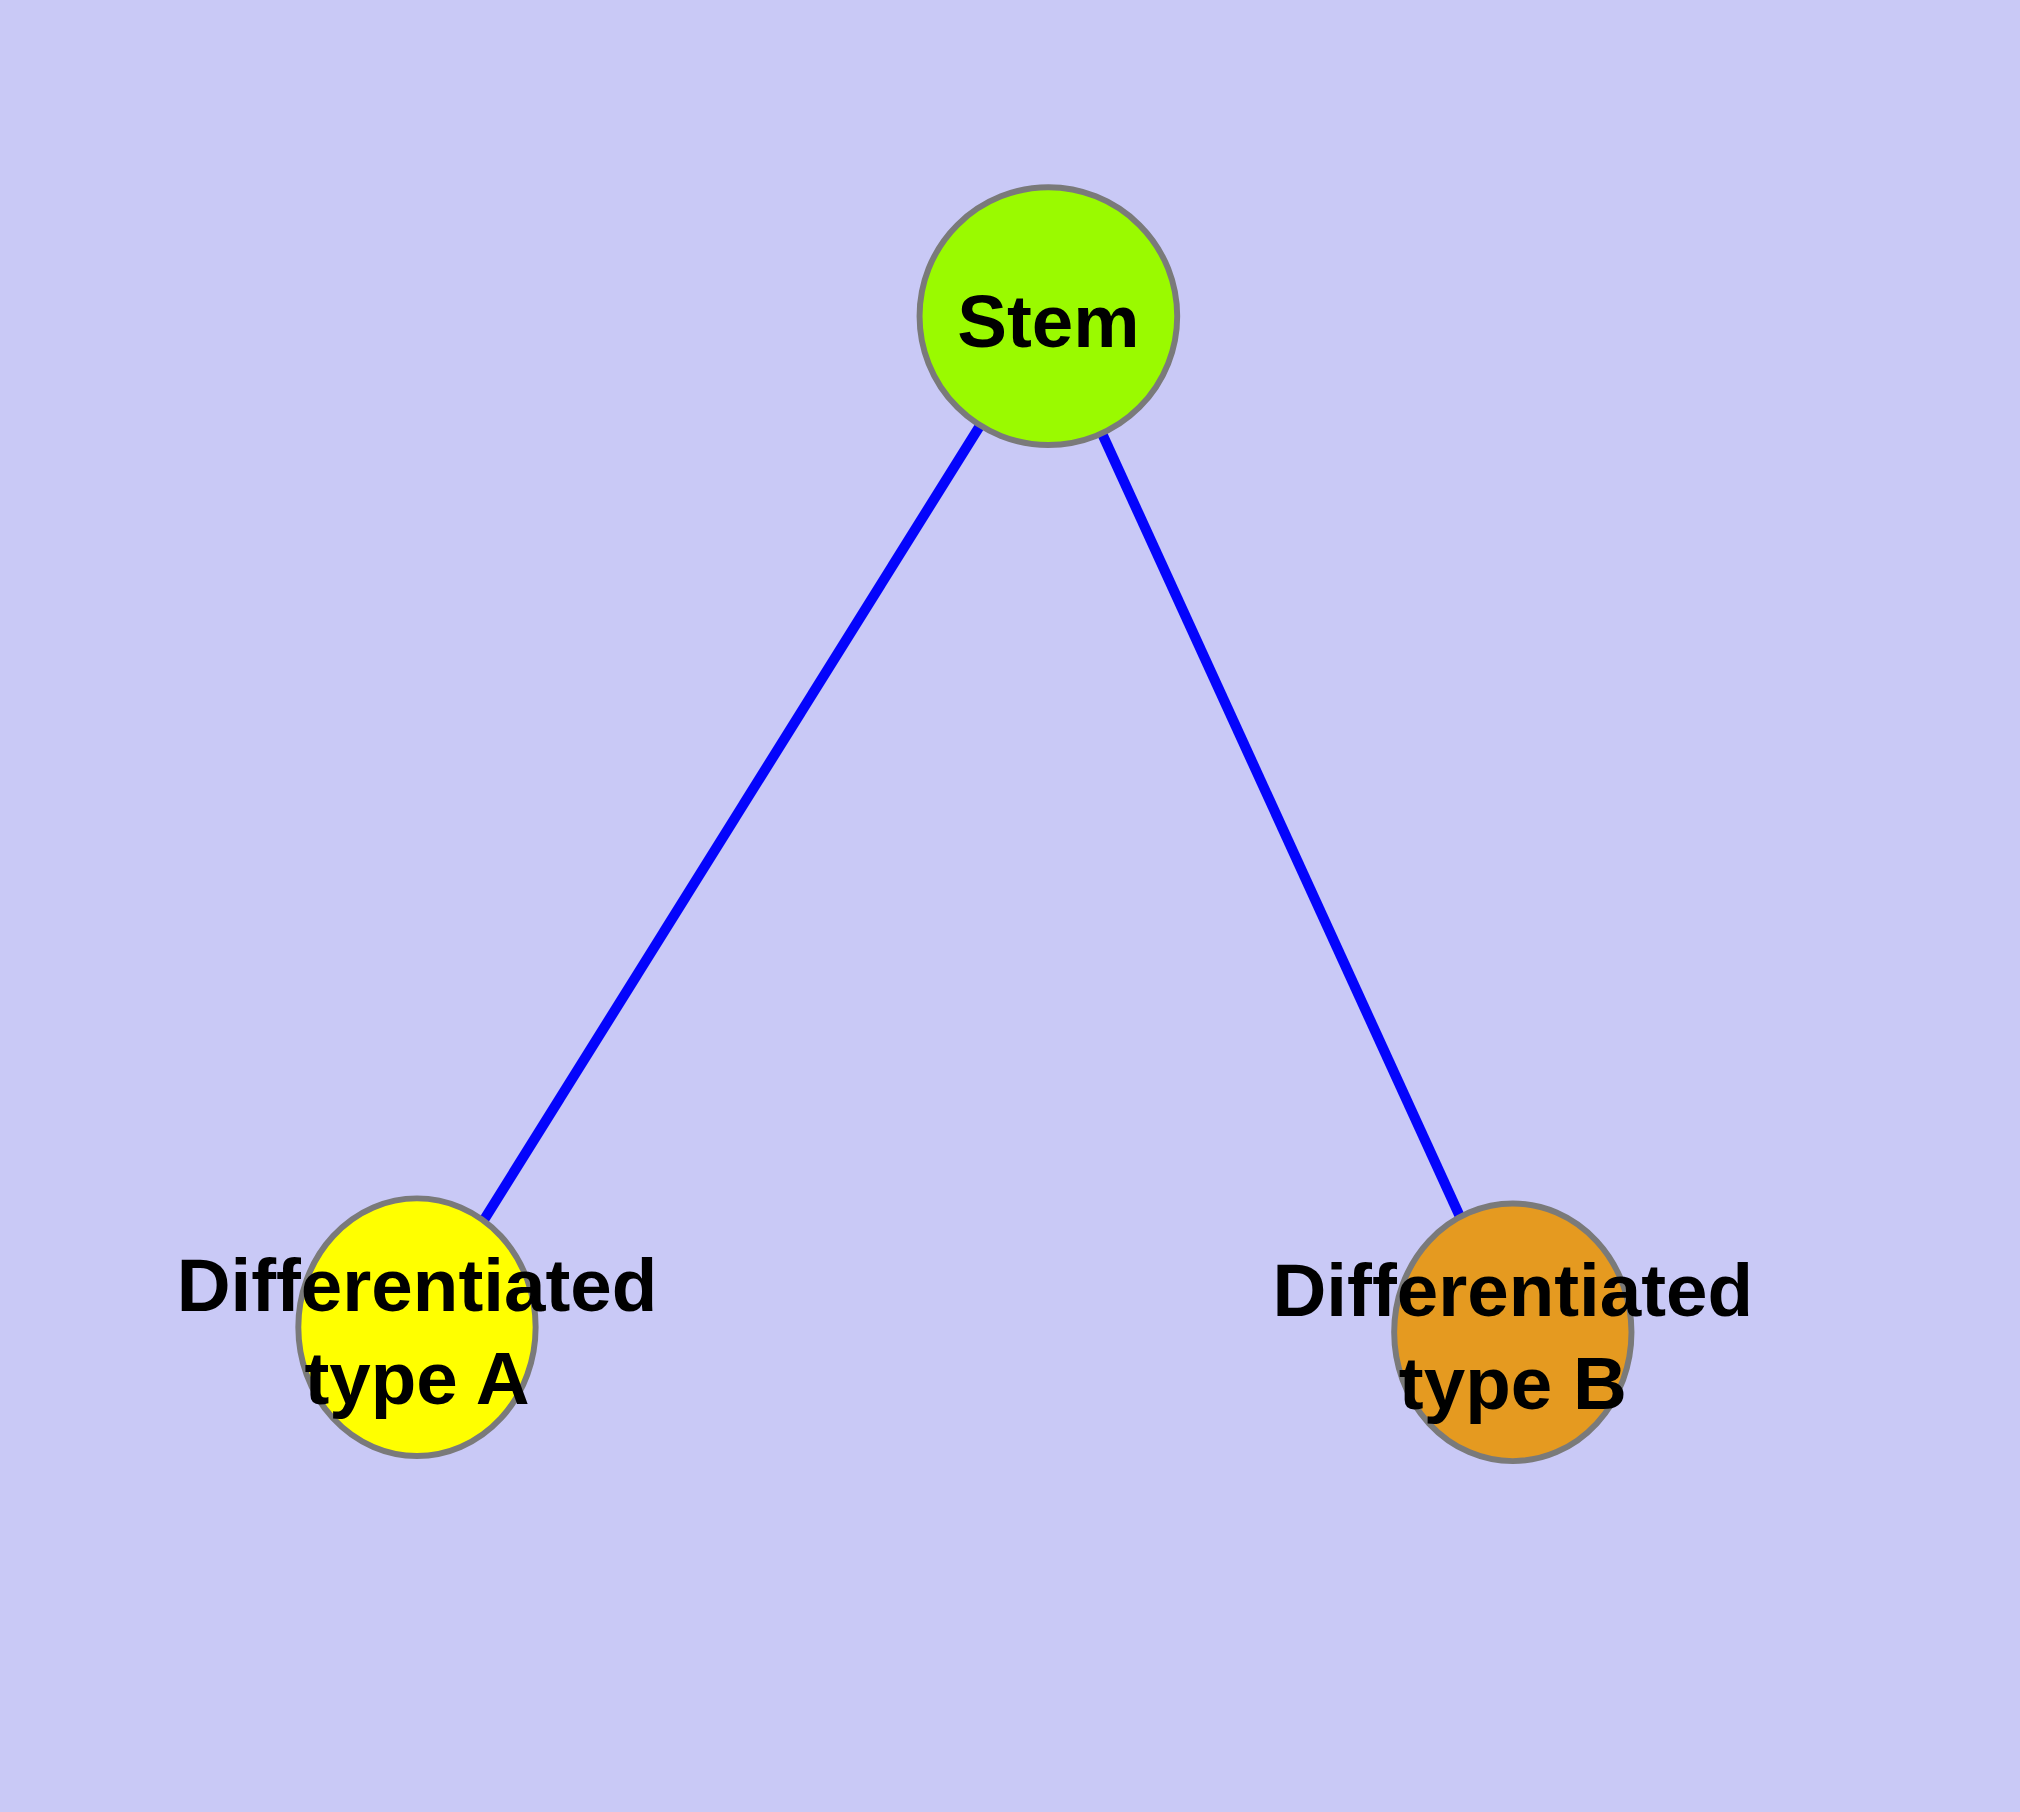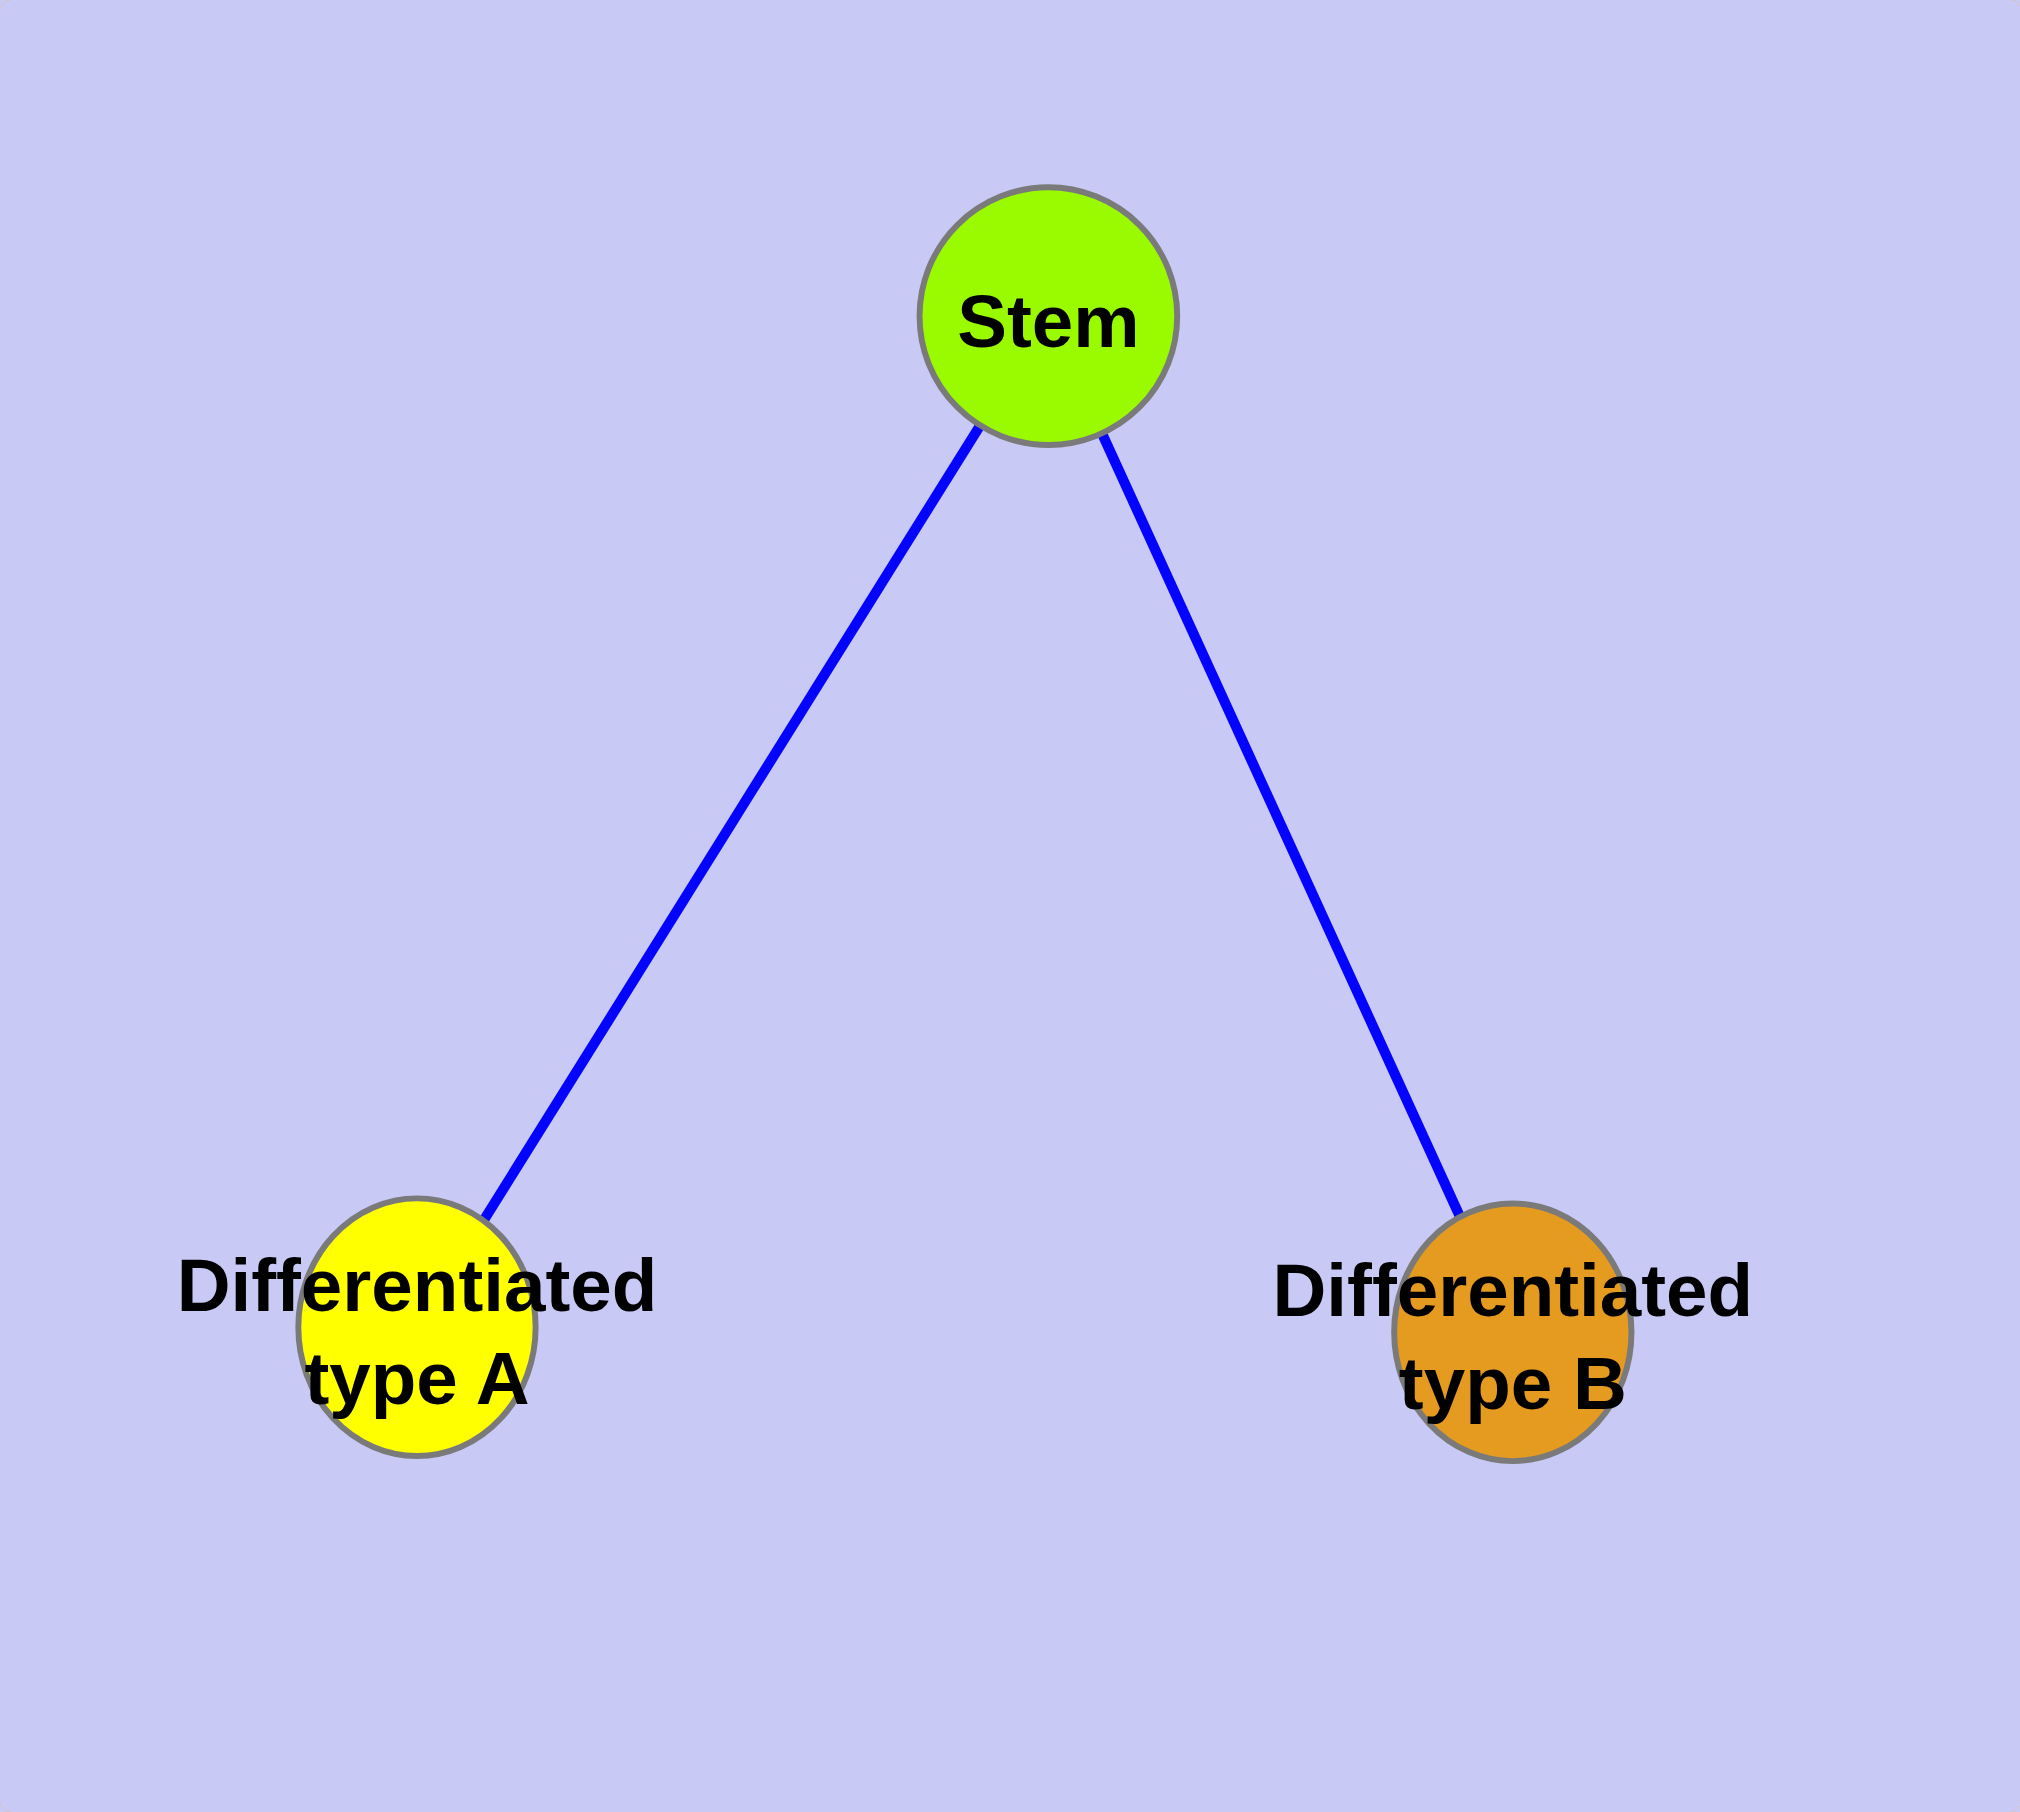--- a/index.html
+++ b/index.html
@@ -6,21 +6,20 @@
     margin: 0;
     padding: 0;
     background: #C9C9F6;
   }
   .stage {
     position: relative;
     width: 2021px;
     height: 1812px;
     overflow: hidden;
     background: #eab308;
-    border-radius: 11px;
   }
   svg {
     display: block;
     width: 100%;
     height: 100%;
   }
   text {
     font-family: "Liberation Sans", sans-serif;
     font-weight: bold;
   }

